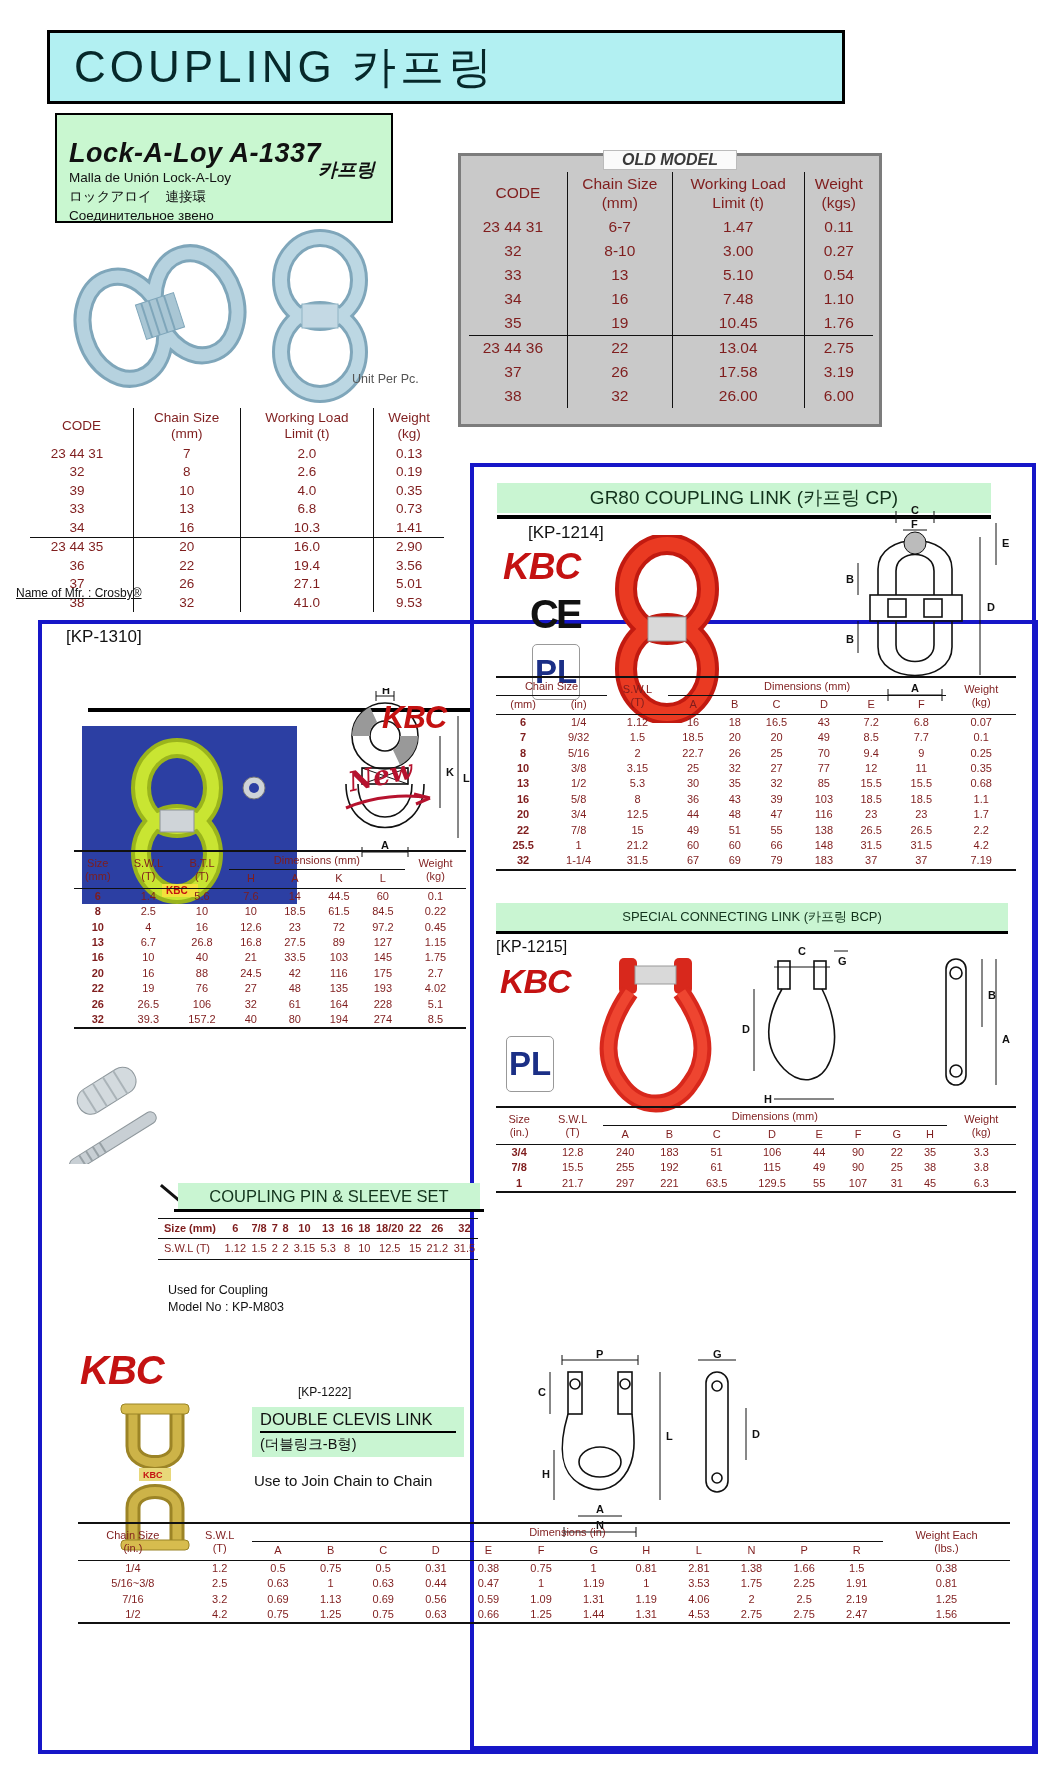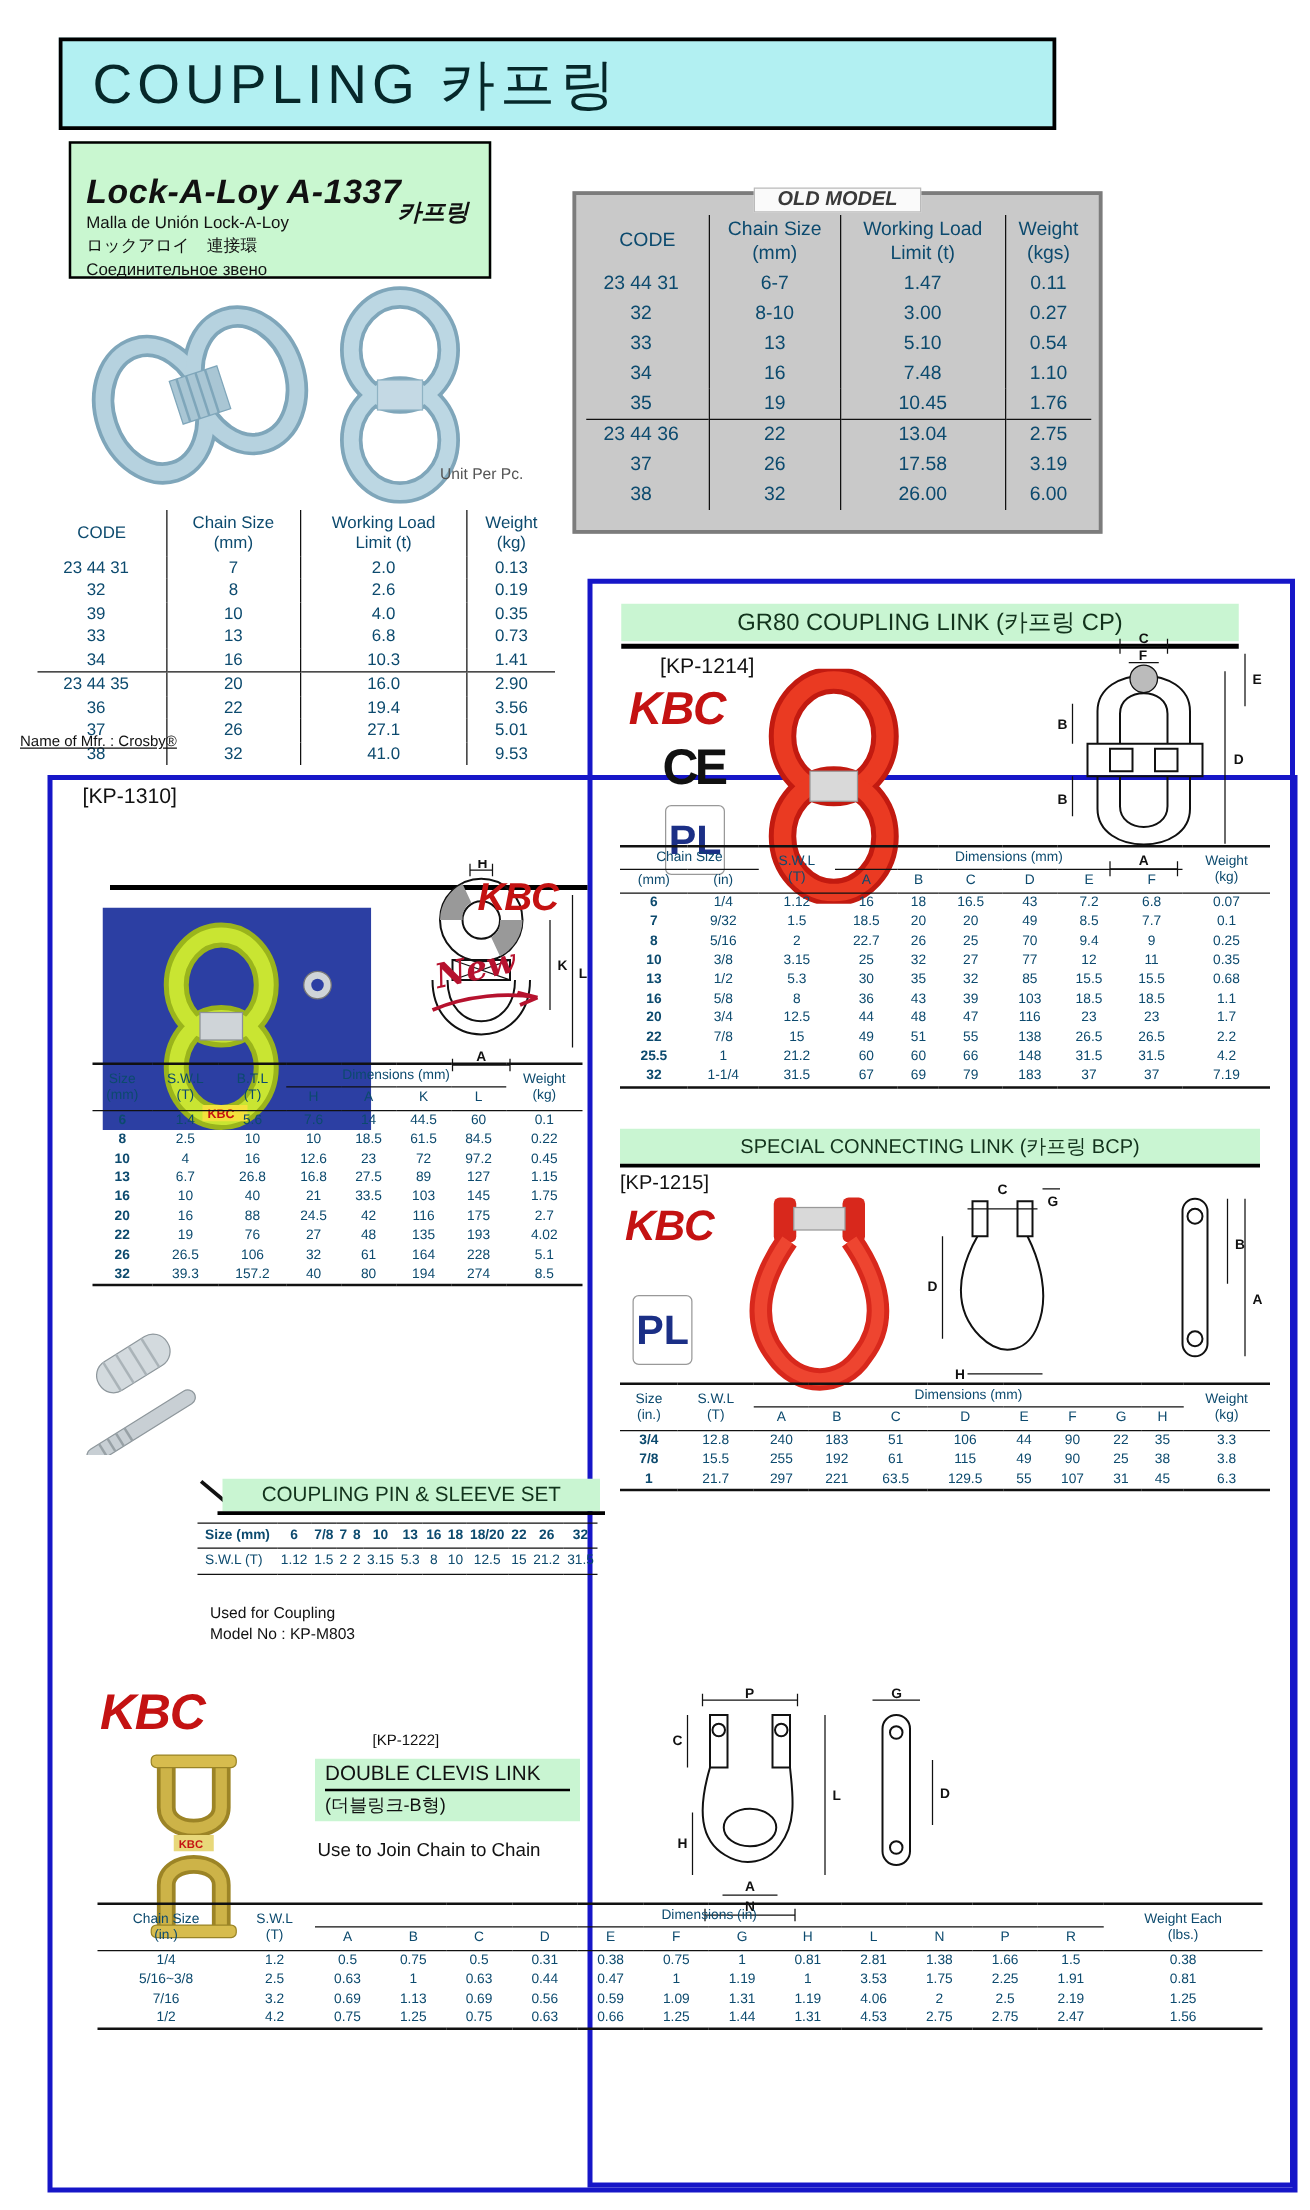--- a/index.html
+++ b/index.html
@@ -21,21 +21,21 @@
   .unit-note{left:352px;top:372px;font-size:12.5px;color:#555;}
 
   
   .old-model{left:458px;top:153px;width:424px;height:274px;background:#c9c9c9;border:3px solid #7c7c7c;
              box-sizing:border-box;text-decoration:underline;}
   .om-tab{position:absolute;left:50%;top:-6px;transform:translateX(-50%);background:#fafafa;
           padding:0 18px;font-size:16px;font-weight:bold;font-style:italic;color:#3a3a3a;border:1px solid #bbb;}
   .om-tbl{position:absolute;left:8px;top:16px;width:404px;}
 
   
-  .ctable{border-collapse:collapse;width:100%;color:#0c4a6e;}
+  .ctable{border-collapse:collapse;width:100%;color:#7f1d1d;}
   .ctable th,.ctable td{text-align:center;white-space:pre-line;padding:1px 3px;line-height:1.22;font-weight:normal;}
   .t-plain{border-top:2px solid #111;border-bottom:2px solid #111;}
   .t-plain tbody tr:first-child td{border-top:1.5px solid #111;}
   .grp{border-bottom:1.2px solid #111;}
   tr.sep td{border-top:1.8px solid #111;}
   .t-grid th+th,.t-grid td+td{border-left:1.2px solid #111;}
   .firstb tbody td:first-child{font-weight:bold;}
   .code{font-weight:bold;text-align:center;padding-right:12px !important;}
   .t-old{font-size:15.5px;}
   .t-old th{font-size:15.5px;padding:3px 2px;}
@@ -440,21 +440,21 @@
             <td>79</td>
             <td>183</td>
             <td>37</td>
             <td>37</td>
             <td>7.19</td>
           </tr>
         </tbody>
       </table>
     </div>
 
-  <div class="abs gtitle" style="left:496px;top:903px;width:512px;height:28px;font-size:16px">SPECIAL  CONNECTING  LINK  (카프링 BCP)</div>
+  <div class="abs gtitle" style="left:496px;top:903px;width:512px;height:28px;font-size:13px">SPECIAL  CONNECTING  LINK  (카프링 BCP)</div>
   <div class="abs bar" style="left:496px;top:931px;width:512px;height:3px"></div>
   <div class="abs kp" style="left:496px;top:938px;font-size:16px">[KP-1215]</div>
   <div class="abs kbc" style="left:500px;top:962px;font-size:34px">KBC</div>
   <div class="abs plbox" style="left:506px;top:1036px">PL</div>
 
   <svg class="abs" style="left:583px;top:950px" width="145" height="180" viewBox="0 0 145 180">
     <rect x="36" y="8" width="18" height="36" rx="5" fill="#d8281c"></rect>
     <rect x="91" y="8" width="18" height="36" rx="5" fill="#d8281c"></rect>
     <rect x="52" y="16" width="41" height="18" fill="#d9d9d9" stroke="#999"></rect>
     <path d="M47,42 C26,72 16,106 38,134 C56,160 90,160 107,134 C129,106 119,72 98,42" fill="none" stroke="#d8281c" stroke-width="18"></path>

